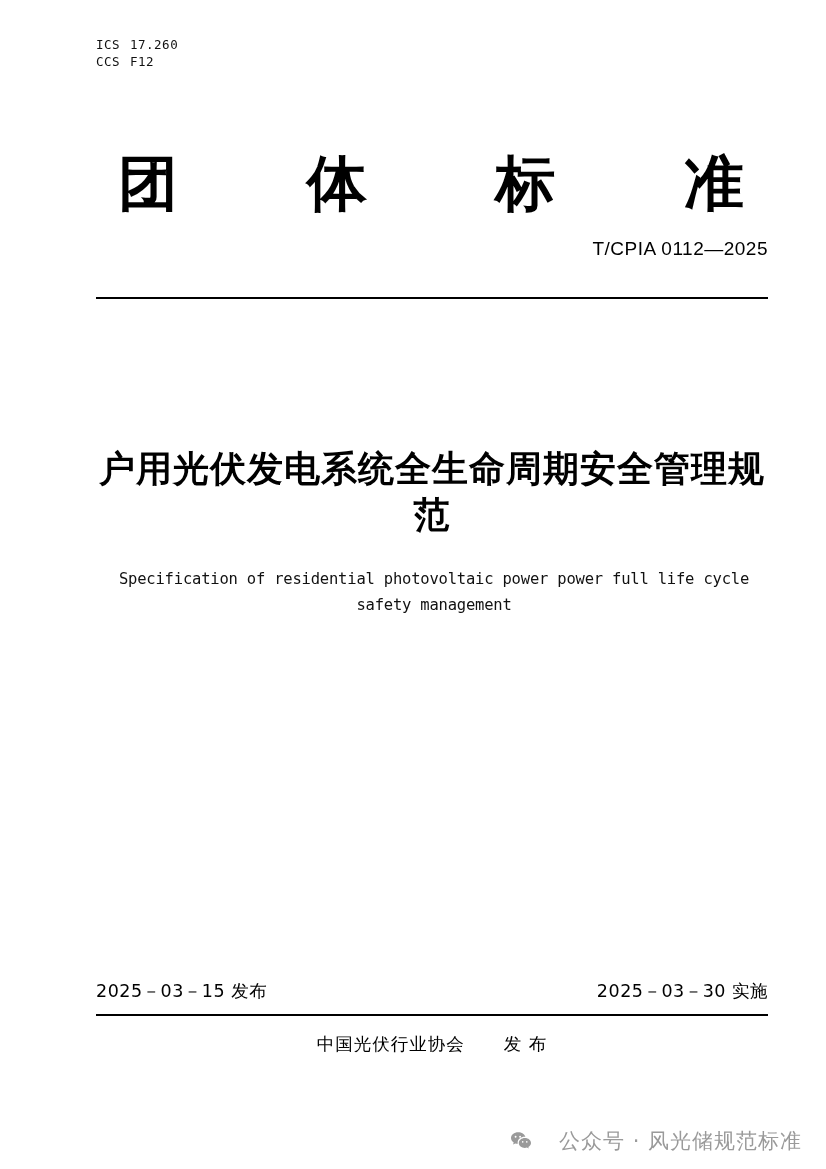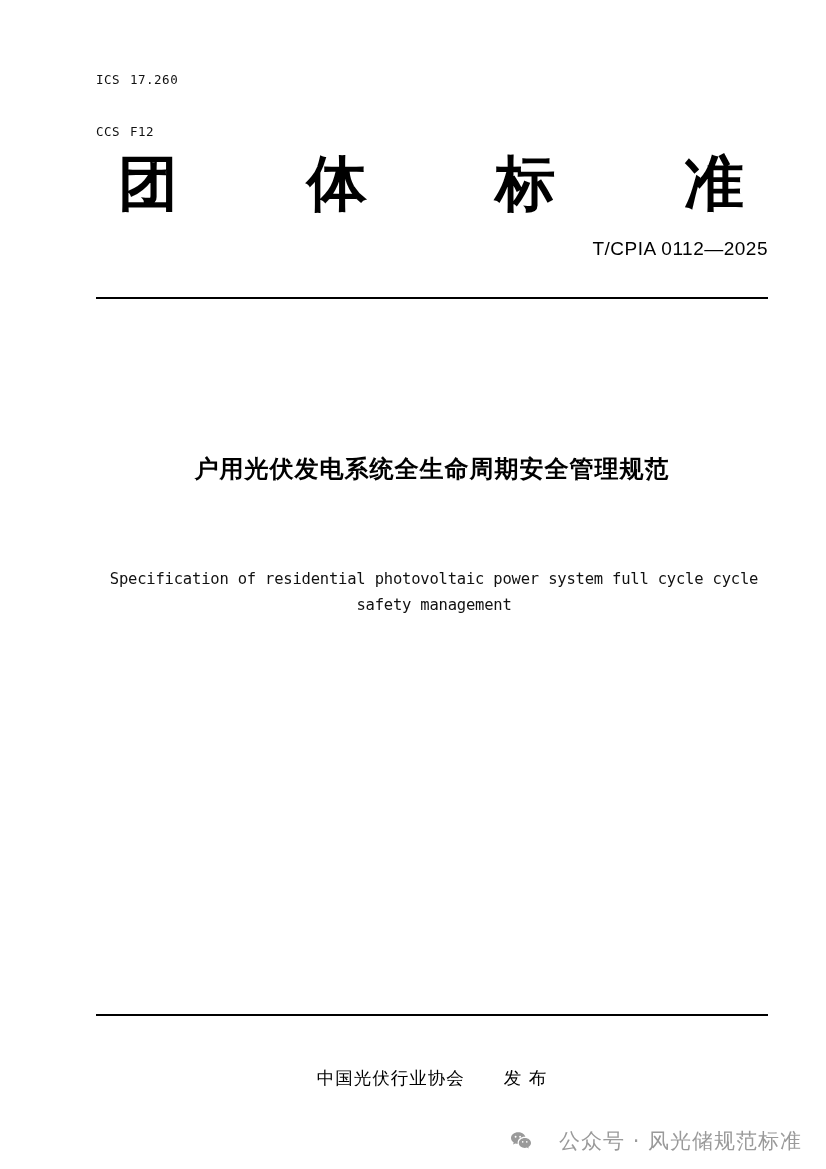--- a/index.html
+++ b/index.html
@@ -29,21 +29,20 @@
     left: 96px;
     top: 36px;
     font-family: "DejaVu Sans Mono", monospace;
     font-size: 12.5px;
     line-height: 17px;
     letter-spacing: 0.5px;
     color: #111;
   }
   .ics-row {
     white-space: pre;
-    margin-top: 35px;
   }
   .ics-label { display: inline-block; width: 34px; }
 
   
   .tbbz {
     position: absolute;
     left: 96px;
     top: 148px;
     width: 672px;
     display: flex;
@@ -90,21 +89,21 @@
   }
 
   
   .cn-title {
     position: absolute;
     left: 96px;
     top: 446px;
     width: 672px;
     text-align: center;
     font-family: "DejaVu Sans", "Liberation Sans", sans-serif;
-    font-size: 24px;
+    font-size: 36px;
     font-weight: bold;
     line-height: 46px;
     letter-spacing: 1px;
   }
 
   
   .en-title {
     position: absolute;
     left: 96px;
     top: 566px;
@@ -127,21 +126,21 @@
     justify-content: space-between;
     font-family: "DejaVu Sans", "Liberation Sans", sans-serif;
     font-size: 17.5px;
     letter-spacing: 0.5px;
   }
 
   
   .publisher {
     position: absolute;
     left: 96px;
-    top: 1066px;
+    top: 1032px;
     width: 672px;
     text-align: center;
     font-family: "DejaVu Sans", "Liberation Sans", sans-serif;
     font-size: 17.5px;
     letter-spacing: 1px;
   }
   .publisher .gap { display: inline-block; width: 26px; }
 
   
   .wechat {
@@ -181,22 +180,26 @@
     <span>准</span>
   </div>
 
   <div class="std-no">T/CPIA 0112—2025</div>
 
   <div class="rule-top"></div>
   <div class="rule-bottom"></div>
 
   <div class="cn-title">户用光伏发电系统全生命周期安全管理规范</div>
 
-  <div class="en-title">Specification of residential photovoltaic power system full cycle cycle safety management</div>
-
+  <div class="en-title">Specification of residential photovoltaic power power full life cycle safety management</div>
+
+  <div class="dates">
+    <div>2025－03－15 发布</div>
+    <div>2025－03－30 实施</div>
+  </div>
 
   <div class="publisher">
     <span>中国光伏行业协会</span>
     <span class="gap"></span>
     <span>发 布</span>
   </div>
 
   <div class="wechat">
     <span class="wechat-icon">
       <svg viewBox="0 0 24 24" width="24" height="24" aria-hidden="true">

